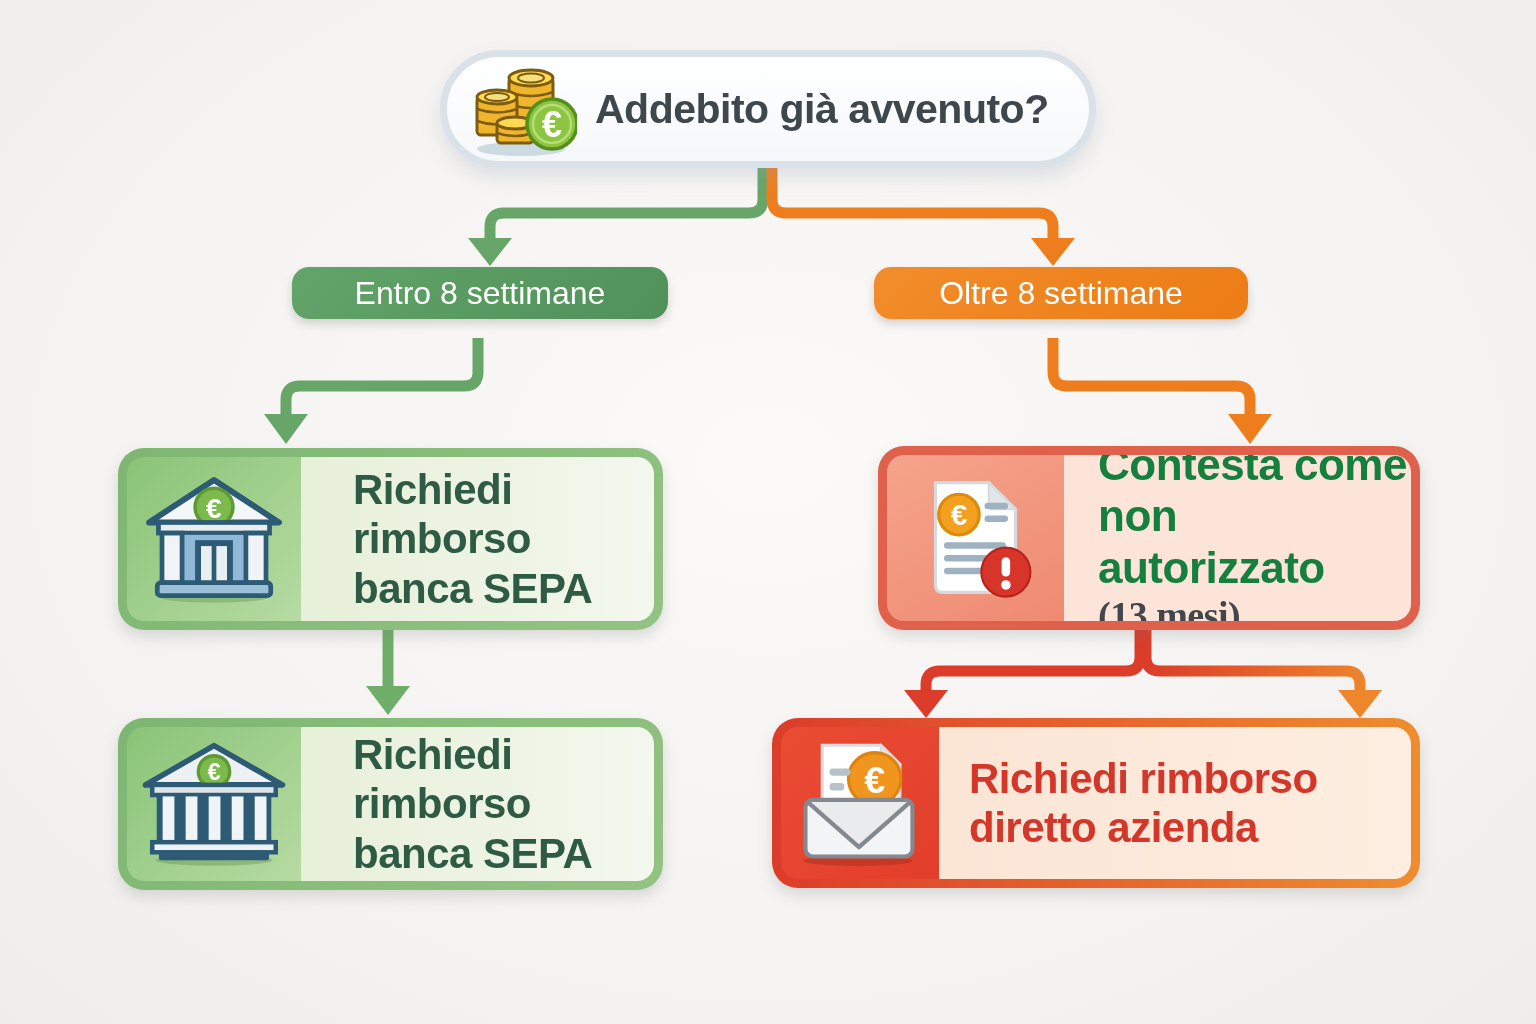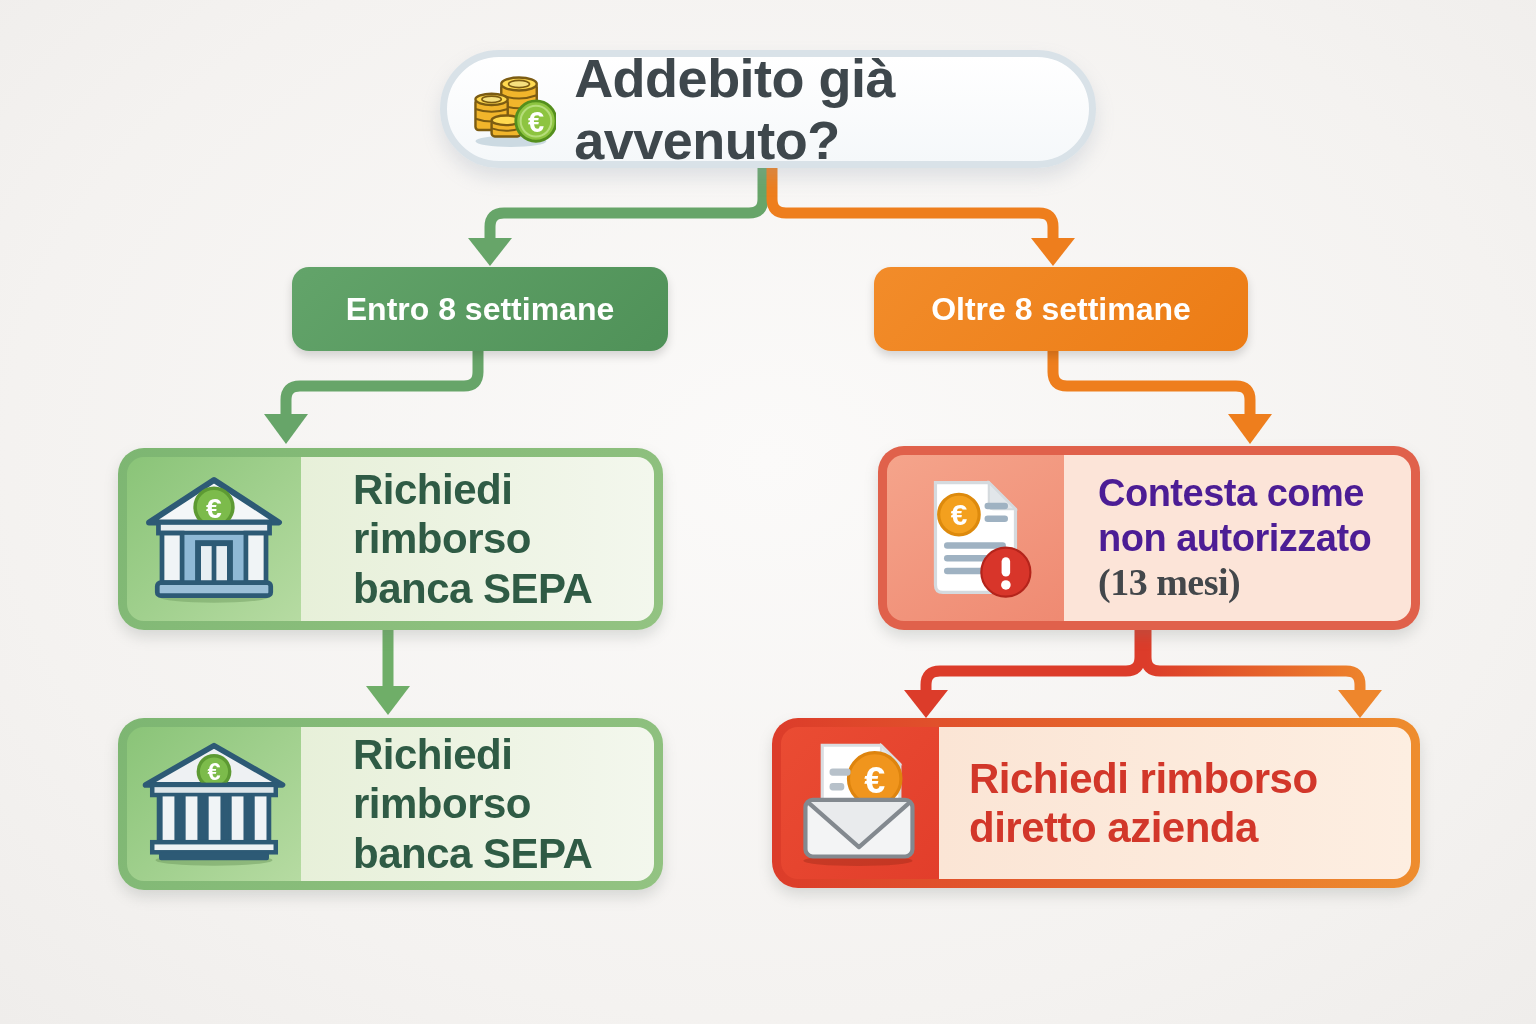--- a/index.html
+++ b/index.html
@@ -15,27 +15,27 @@
   svg.connectors{position:absolute;left:0;top:0;pointer-events:none;}
 
   
   .pill{
     position:absolute;left:440px;top:50px;width:656px;height:118px;box-sizing:border-box;
     background:linear-gradient(180deg,#ffffff 0%,#f5f8fa 100%);
     border:7px solid #d9e2e8;border-radius:62px;
     display:flex;align-items:center;gap:18px;padding:0 30px 0 22px;
     box-shadow:0 10px 18px rgba(150,165,180,.25);
   }
-  .pill-text{font-size:54px;font-weight:700;color:#3e474c;letter-spacing:-.5px;}
+  .pill-text{font-size:41px;font-weight:700;color:#3e474c;letter-spacing:-.5px;}
 
   
   .blabel{
-    position:absolute;height:84px;border-radius:17px;box-sizing:border-box;
+    position:absolute;height:52px;border-radius:17px;box-sizing:border-box;
     display:flex;align-items:center;justify-content:center;
-    color:#fff;font-size:32px;font-weight:700;
+    color:#fff;font-size:32px;font-weight:400;
     box-shadow:0 5px 10px rgba(0,0,0,.15);
   }
   .blabel.green{left:292px;top:267px;width:376px;background:linear-gradient(135deg,#63a46a,#4f9158);}
   .blabel.orange{left:874px;top:267px;width:374px;background:linear-gradient(135deg,#f28c2a,#ec7c15);}
 
   
   .box{position:absolute;box-sizing:border-box;padding:9px;border-radius:26px;
        box-shadow:0 7px 14px rgba(110,120,115,.22);}
   .box-inner{display:flex;height:100%;border-radius:17px;overflow:hidden;}
   .icon-panel{flex:none;display:flex;align-items:center;justify-content:center;}
@@ -50,21 +50,21 @@
 
   #box-bot-left{left:118px;top:718px;width:545px;height:172px;
     background:linear-gradient(135deg,#7db672,#93c382);}
   #box-bot-left .icon-panel{width:174px;background:linear-gradient(135deg,#8ac478,#b6dba2);}
   #box-bot-left .text-panel{background:linear-gradient(90deg,#e7f0d9,#f3f7ed);padding-left:52px;}
   #box-bot-left .step-text{font-size:42px;color:#2f5b45;}
 
   #box-mid-right{left:878px;top:446px;width:542px;height:184px;background:#e0614b;}
   #box-mid-right .icon-panel{width:177px;background:linear-gradient(150deg,#f5a48b,#ef8a72);}
   #box-mid-right .text-panel{background:#fce4d8;padding-left:34px;}
-  #box-mid-right .step-text{font-size:38px;color:#4c1d95;}
+  #box-mid-right .step-text{font-size:44px;color:#15803d;}
   #box-mid-right .step-note{font-size:38px;font-weight:700;line-height:1.17;color:#43474b;letter-spacing:-.5px;font-family:Liberation Serif, serif;}
 
   #box-bot-right{left:772px;top:718px;width:648px;height:170px;
     background:linear-gradient(90deg,#dc3c2a,#ee8d2e);}
   #box-bot-right .icon-panel{width:158px;background:linear-gradient(135deg,#ea4c33,#e23e2b);}
   #box-bot-right .text-panel{background:linear-gradient(90deg,#fbe5d5,#fdeee1);padding-left:30px;}
   #box-bot-right .step-text{font-size:42px;color:#d2372a;}
 
   svg text{font-family:"Liberation Sans",sans-serif;}
 </style>

